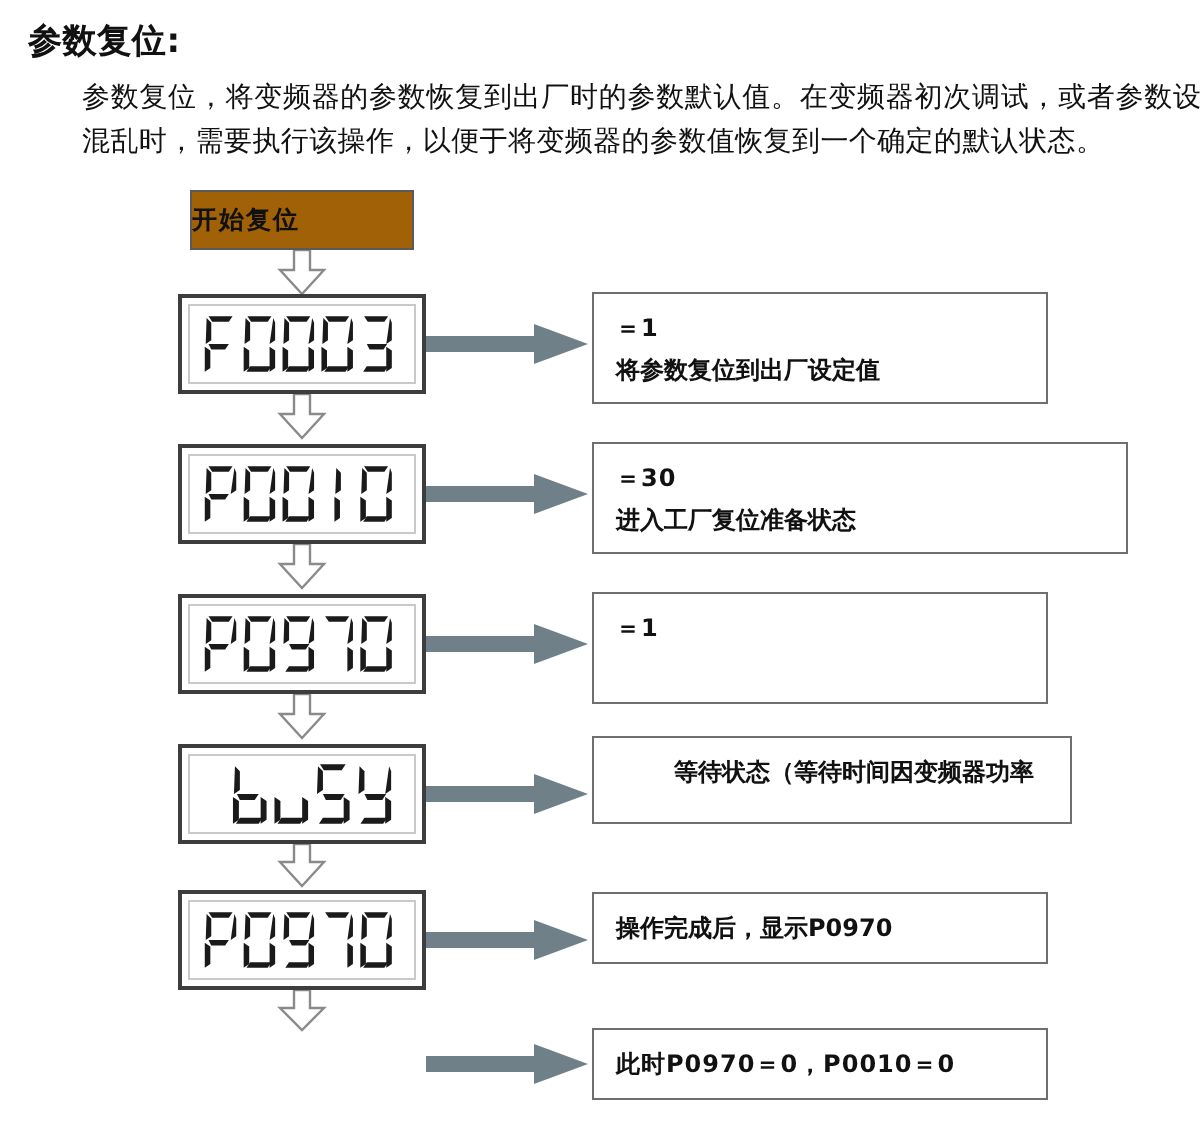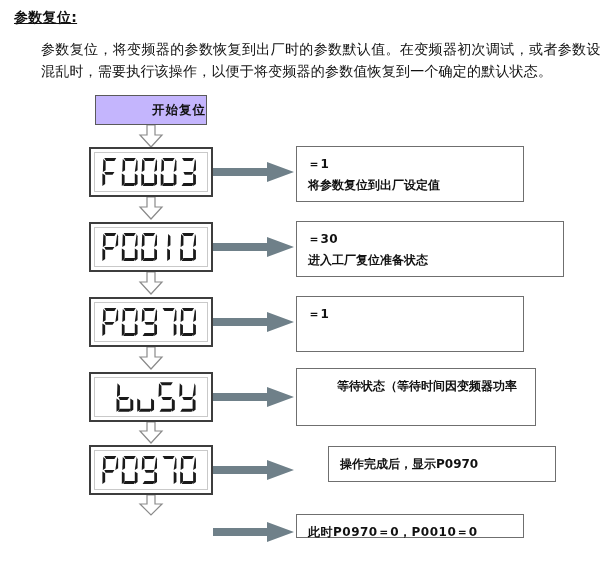--- a/index.html
+++ b/index.html
@@ -14,24 +14,23 @@
     color: #111111;
     position: relative;
     overflow: hidden;
   }
 
   
   .doc-heading {
     position: absolute;
     left: 14px;
     top: 9px;
-    font-size: 14px;
+    font-size: 17px;
     font-weight: bold;
     letter-spacing: 0.3px;
-    text-decoration: underline;
   }
   .doc-para {
     position: absolute;
     left: 14px;
     top: 38px;
     width: 574px;
     font-size: 14px;
     font-weight: normal;
     line-height: 22px;
     text-align: justify;
@@ -46,24 +45,24 @@
     top: 0;
     width: 600px;
     height: 567px;
   }
 
   
   .plain-box {
     position: absolute;
     box-sizing: border-box;
     border: 1px solid #5a5a5a;
-    background: #c4b5fd;
+    background: #a16207;
     display: flex;
     align-items: center;
-    justify-content: flex-end;
+    justify-content: flex-start;
     font-size: 12.5px;
     font-weight: bold;
     letter-spacing: 1px;
     color: #111;
   }
 
   
   .lcd {
     position: absolute;
     box-sizing: border-box;
@@ -363,21 +362,21 @@
       </svg>
     </div>
   </div>
 
   <div class="hconn" style="left:213px; top:387px;">
     <svg width="82" height="20" viewBox="0 0 82 20">
       <polygon points="0,6 54,6 54,0 81,10 54,20 54,14 0,14" fill="#6f8089"></polygon>
     </svg>
   </div>
 
-  <div class="note-box" style="left:296px; top:368px; width:240px; height:58px;padding-left:40px;">
+  <div class="note-box" style="left:296px; top:368px; width:240px; height:44px;padding-left:40px;">
     <div class="note-line">等待状态（等待时间因变频器功率</div>
   </div>
 
   <div class="vconn" style="left:138px; top:422px;">
     <svg width="26" height="22" viewBox="0 0 26 22">
       <polygon points="9,0 17,0 17,9 24,9 13,21 2,9 9,9" fill="#ffffff" stroke="#8a8a8a" stroke-width="1.2"></polygon>
     </svg>
   </div>
 
   <div class="lcd" style="left:89px; top:445px; width:124px; height:50px;">
@@ -424,34 +423,34 @@
       </svg>
     </div>
   </div>
 
   <div class="hconn" style="left:213px; top:460px;">
     <svg width="82" height="20" viewBox="0 0 82 20">
       <polygon points="0,6 54,6 54,0 81,10 54,20 54,14 0,14" fill="#6f8089"></polygon>
     </svg>
   </div>
 
-  <div class="note-box" style="left:296px; top:446px; width:228px; height:36px; display:flex; align-items:center;margin-left:32px;">
+  <div class="note-box" style="left:296px; top:446px; width:228px; height:36px; display:flex; align-items:center;">
     <div class="note-line">操作完成后，显示P0970</div>
   </div>
 
   <div class="vconn" style="left:138px; top:495px;">
     <svg width="26" height="21" viewBox="0 0 26 21">
       <polygon points="9,0 17,0 17,9 24,9 13,20 2,9 9,9" fill="#ffffff" stroke="#8a8a8a" stroke-width="1.2"></polygon>
     </svg>
   </div>
 
 
   <div class="hconn" style="left:213px; top:522px;">
     <svg width="82" height="20" viewBox="0 0 82 20">
       <polygon points="0,6 54,6 54,0 81,10 54,20 54,14 0,14" fill="#6f8089"></polygon>
     </svg>
   </div>
 
-  <div class="note-box" style="left:296px; top:514px; width:228px; height:24px; display:flex; ">
+  <div class="note-box" style="left:296px; top:514px; width:228px; height:36px; display:flex; align-items:center;">
     <div class="note-line note-eq">此时P0970＝0，P0010＝0</div>
   </div>
 
 </div>
 
 </body></html>

